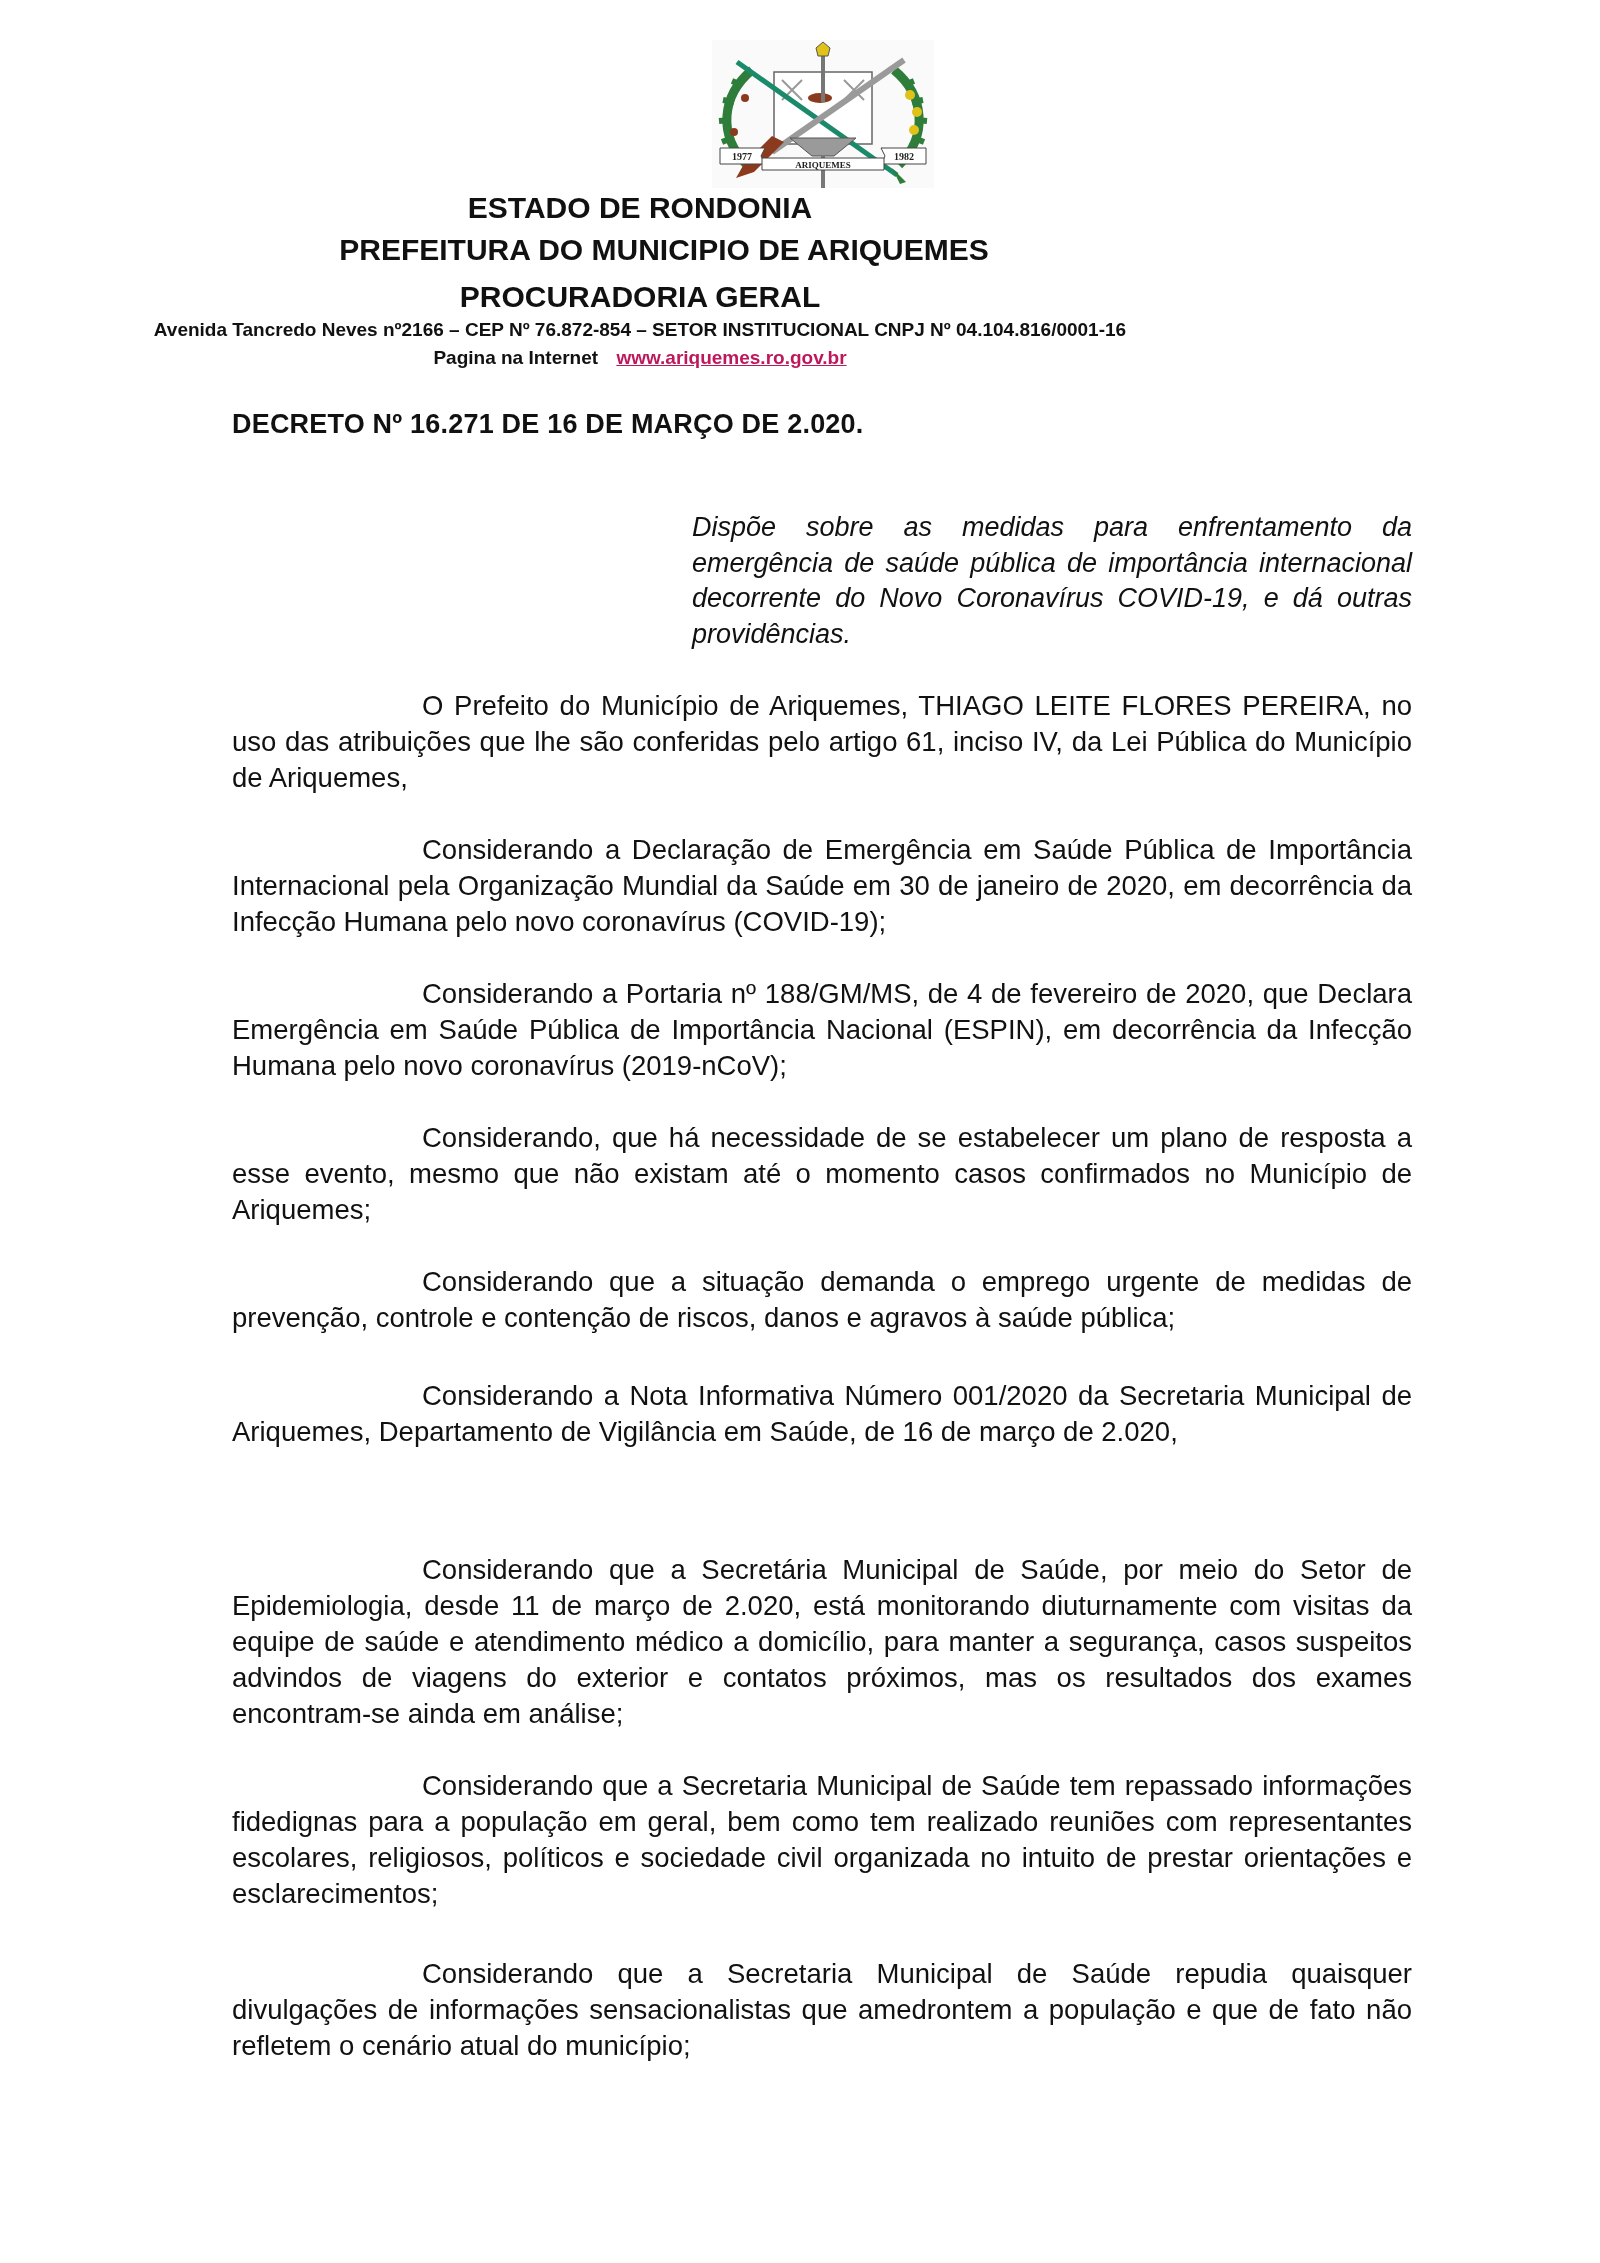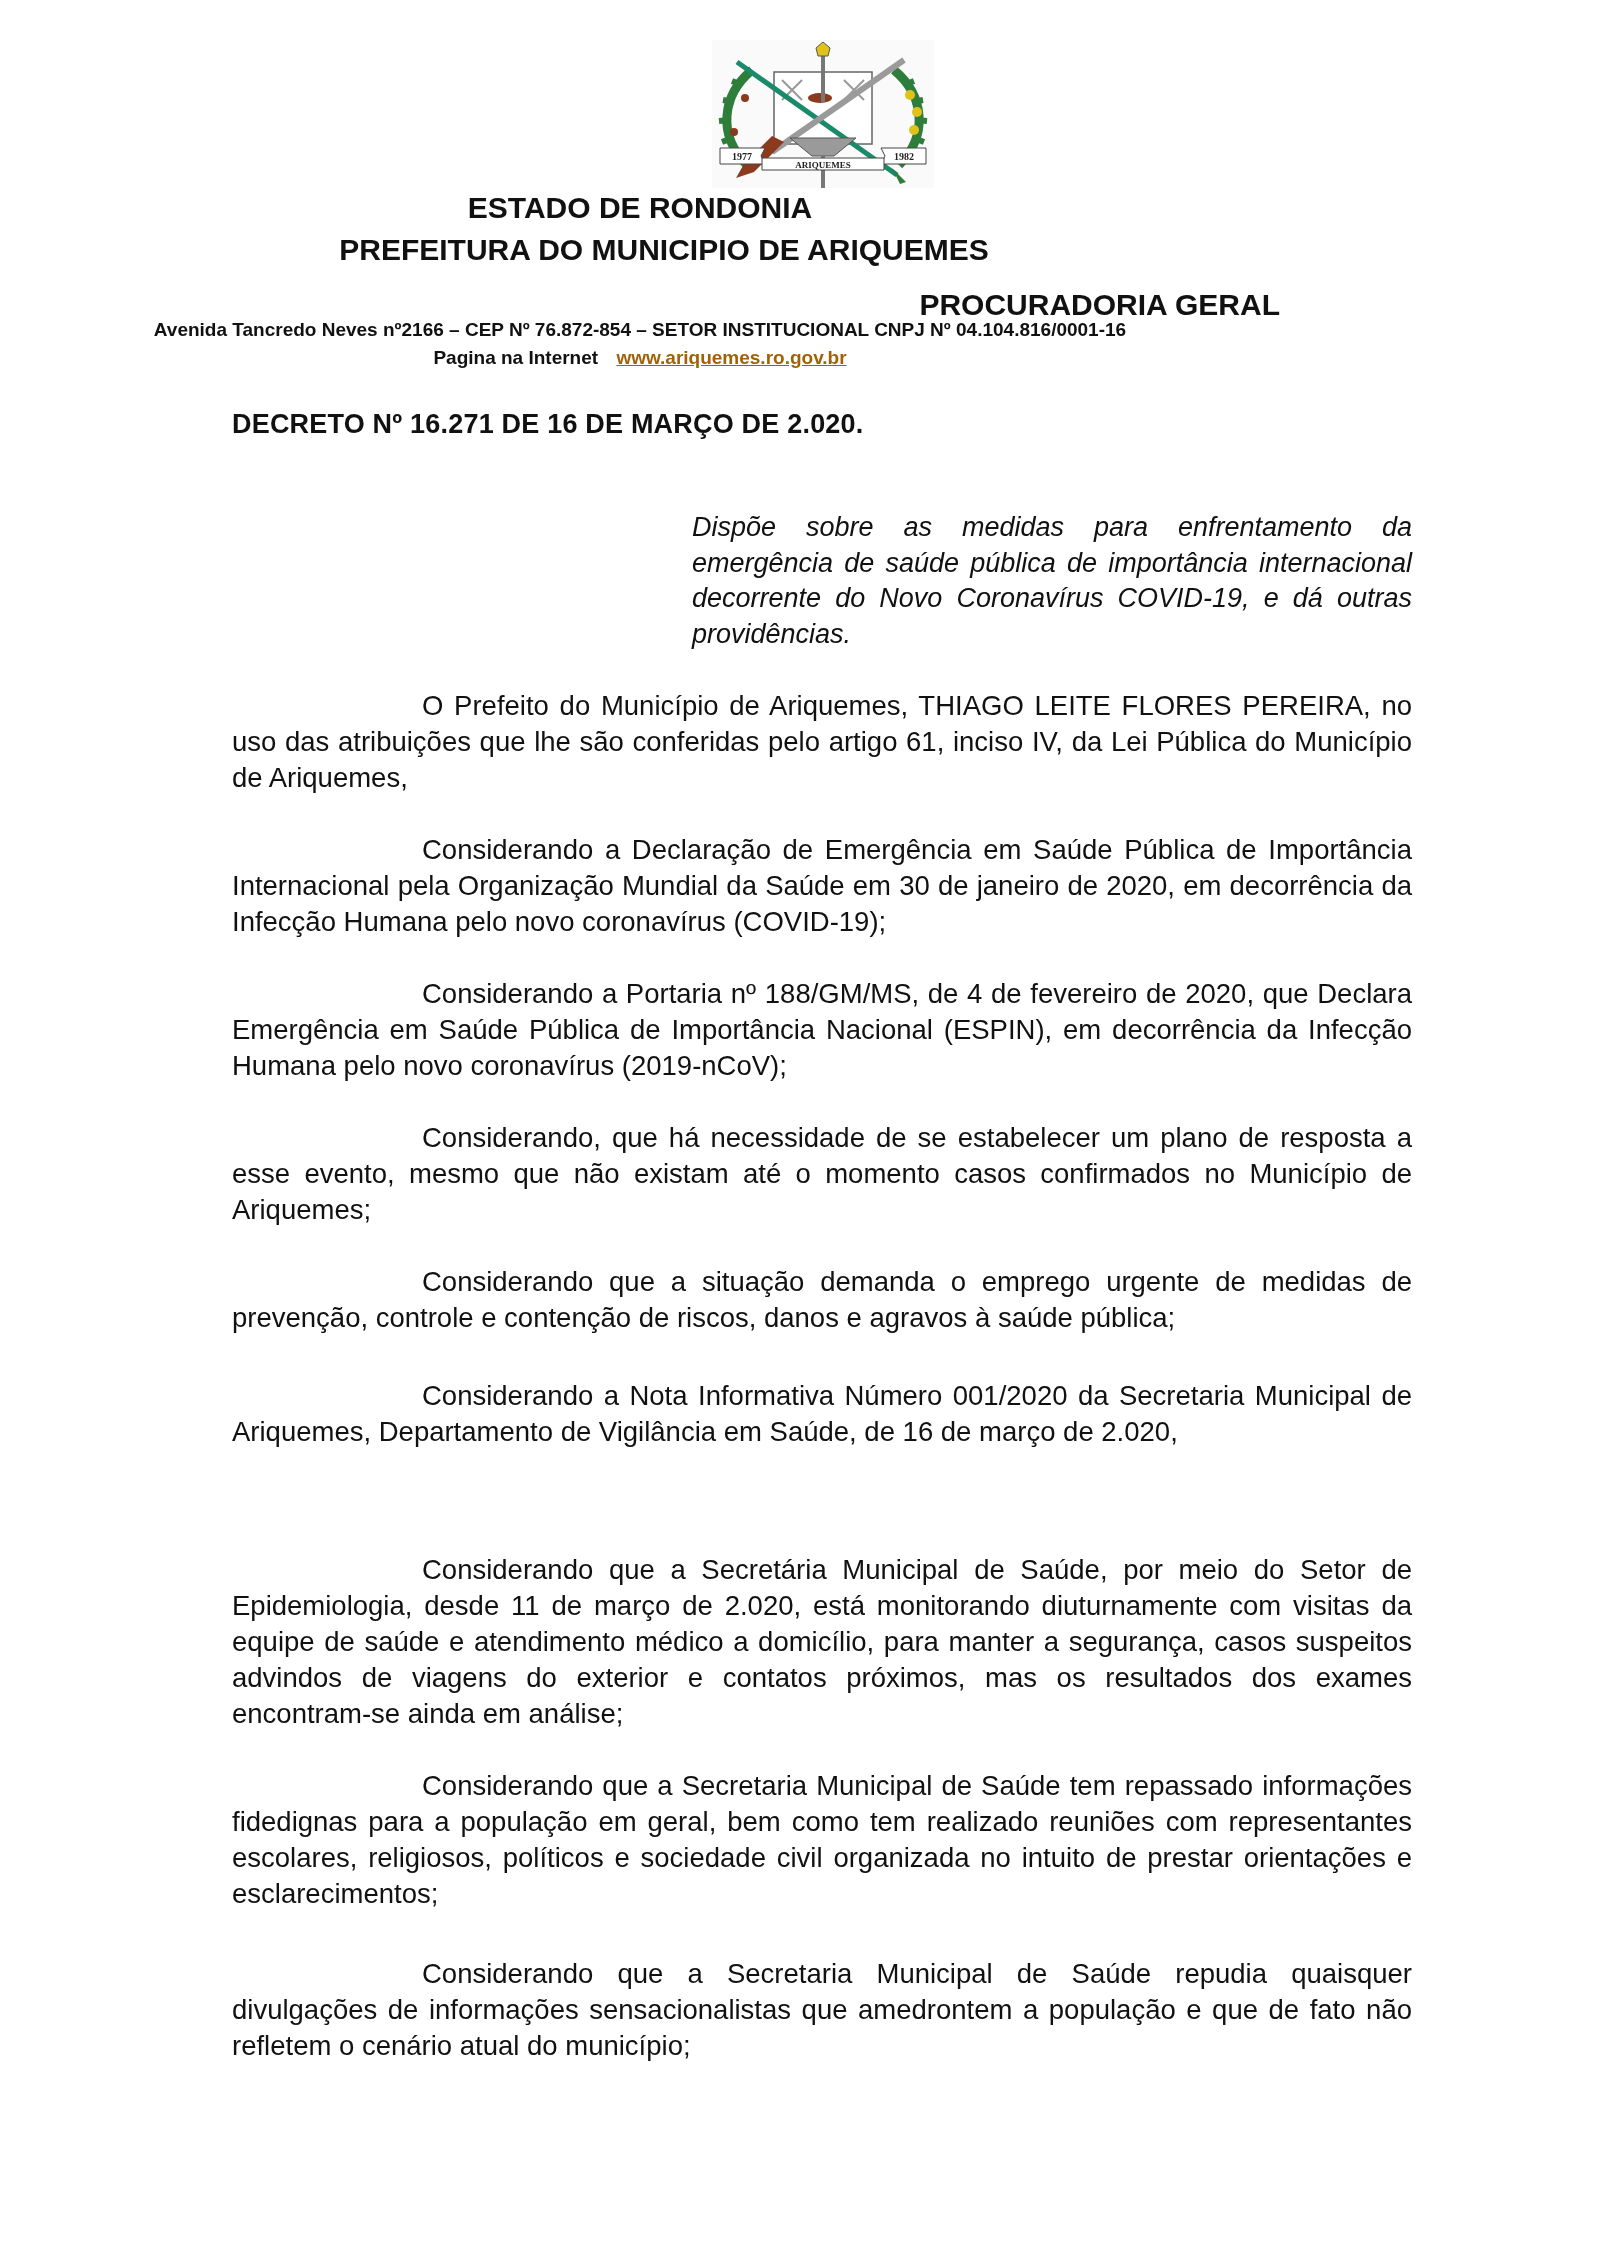--- a/index.html
+++ b/index.html
@@ -2,21 +2,21 @@
 <html><head>
 <meta charset="utf-8">
 <style>
   html, body { margin: 0; padding: 0; background: #ffffff; }
   body { width: 1600px; height: 2263px; position: relative; overflow: hidden;
          font-family: "Liberation Sans", "DejaVu Sans", sans-serif; color: #111; }
   .logo { position: absolute; left: 712px; top: 40px; width: 222px; height: 148px; }
   .hdr { position: absolute; left: 0; width: 1280px; text-align: center; font-weight: bold; color: #111; }
   .h1 { font-size: 30px; }
   .h-addr { font-size: 19px; }
-  .h-addr a { color: #a16207; text-decoration: underline; margin-left: 13px; }
+  .h-addr a { color: #be185d; text-decoration: underline; margin-left: 13px; }
   .title { position: absolute; left: 232px; top: 409px; font-size: 27px; font-weight: bold; letter-spacing: 0.2px; }
   .ementa { position: absolute; left: 692px; top: 510px; width: 720px; font-size: 27px; font-style: italic;
             line-height: 35.5px; text-align: justify; text-align-last: left; }
   .body { position: absolute; left: 232px; width: 1180px; font-size: 27.5px; line-height: 36px; }
   .para { text-align: justify; text-indent: 190px; margin: 0; }
   .para b { font-weight: normal; }
 </style>
 </head>
 <body>
 
@@ -52,21 +52,21 @@
   <path d="M8 108 h45 l-4 8 l4 8 h-45 z" fill="#ffffff" stroke="#444" stroke-width="1"></path>
   <path d="M214 108 h-45 l4 8 l-4 8 h45 z" fill="#ffffff" stroke="#444" stroke-width="1"></path>
   <path d="M50 118 h122 v12 h-122 z" fill="#ffffff" stroke="#444" stroke-width="1"></path>
   <text x="30" y="120" font-size="10" text-anchor="middle" font-family="Liberation Serif, serif" font-weight="bold" fill="#222">1977</text>
   <text x="192" y="120" font-size="10" text-anchor="middle" font-family="Liberation Serif, serif" font-weight="bold" fill="#222">1982</text>
   <text x="111" y="128" font-size="9" text-anchor="middle" font-family="Liberation Serif, serif" font-weight="bold" fill="#222">ARIQUEMES</text>
 </svg>
 
 <div class="hdr h1" style="top:191px;">ESTADO DE RONDONIA</div>
 <div class="hdr h1" style="top:233px;padding-left:24px;">PREFEITURA DO MUNICIPIO DE ARIQUEMES</div>
-<div class="hdr h1" style="top:288px;text-align:right;">PROCURADORIA GERAL</div>
+<div class="hdr h1" style="top:280px;">PROCURADORIA GERAL</div>
 <div class="hdr h-addr" style="top:319px;">Avenida Tancredo Neves nº2166 – CEP Nº 76.872-854 – SETOR INSTITUCIONAL  CNPJ Nº 04.104.816/0001-16</div>
 <div class="hdr h-addr" style="top:347px;">
   <span>Pagina na Internet </span><a>www.ariquemes.ro.gov.br</a>
 </div>
 
 <div class="title">DECRETO Nº 16.271 DE 16 DE MARÇO DE 2.020.</div>
 
 <div class="ementa">Dispõe sobre as medidas para enfrentamento da emergência de saúde pública de importância internacional decorrente do Novo Coronavírus COVID-19, e dá outras providências.</div>
 
 <div class="body" style="top:688px;">

